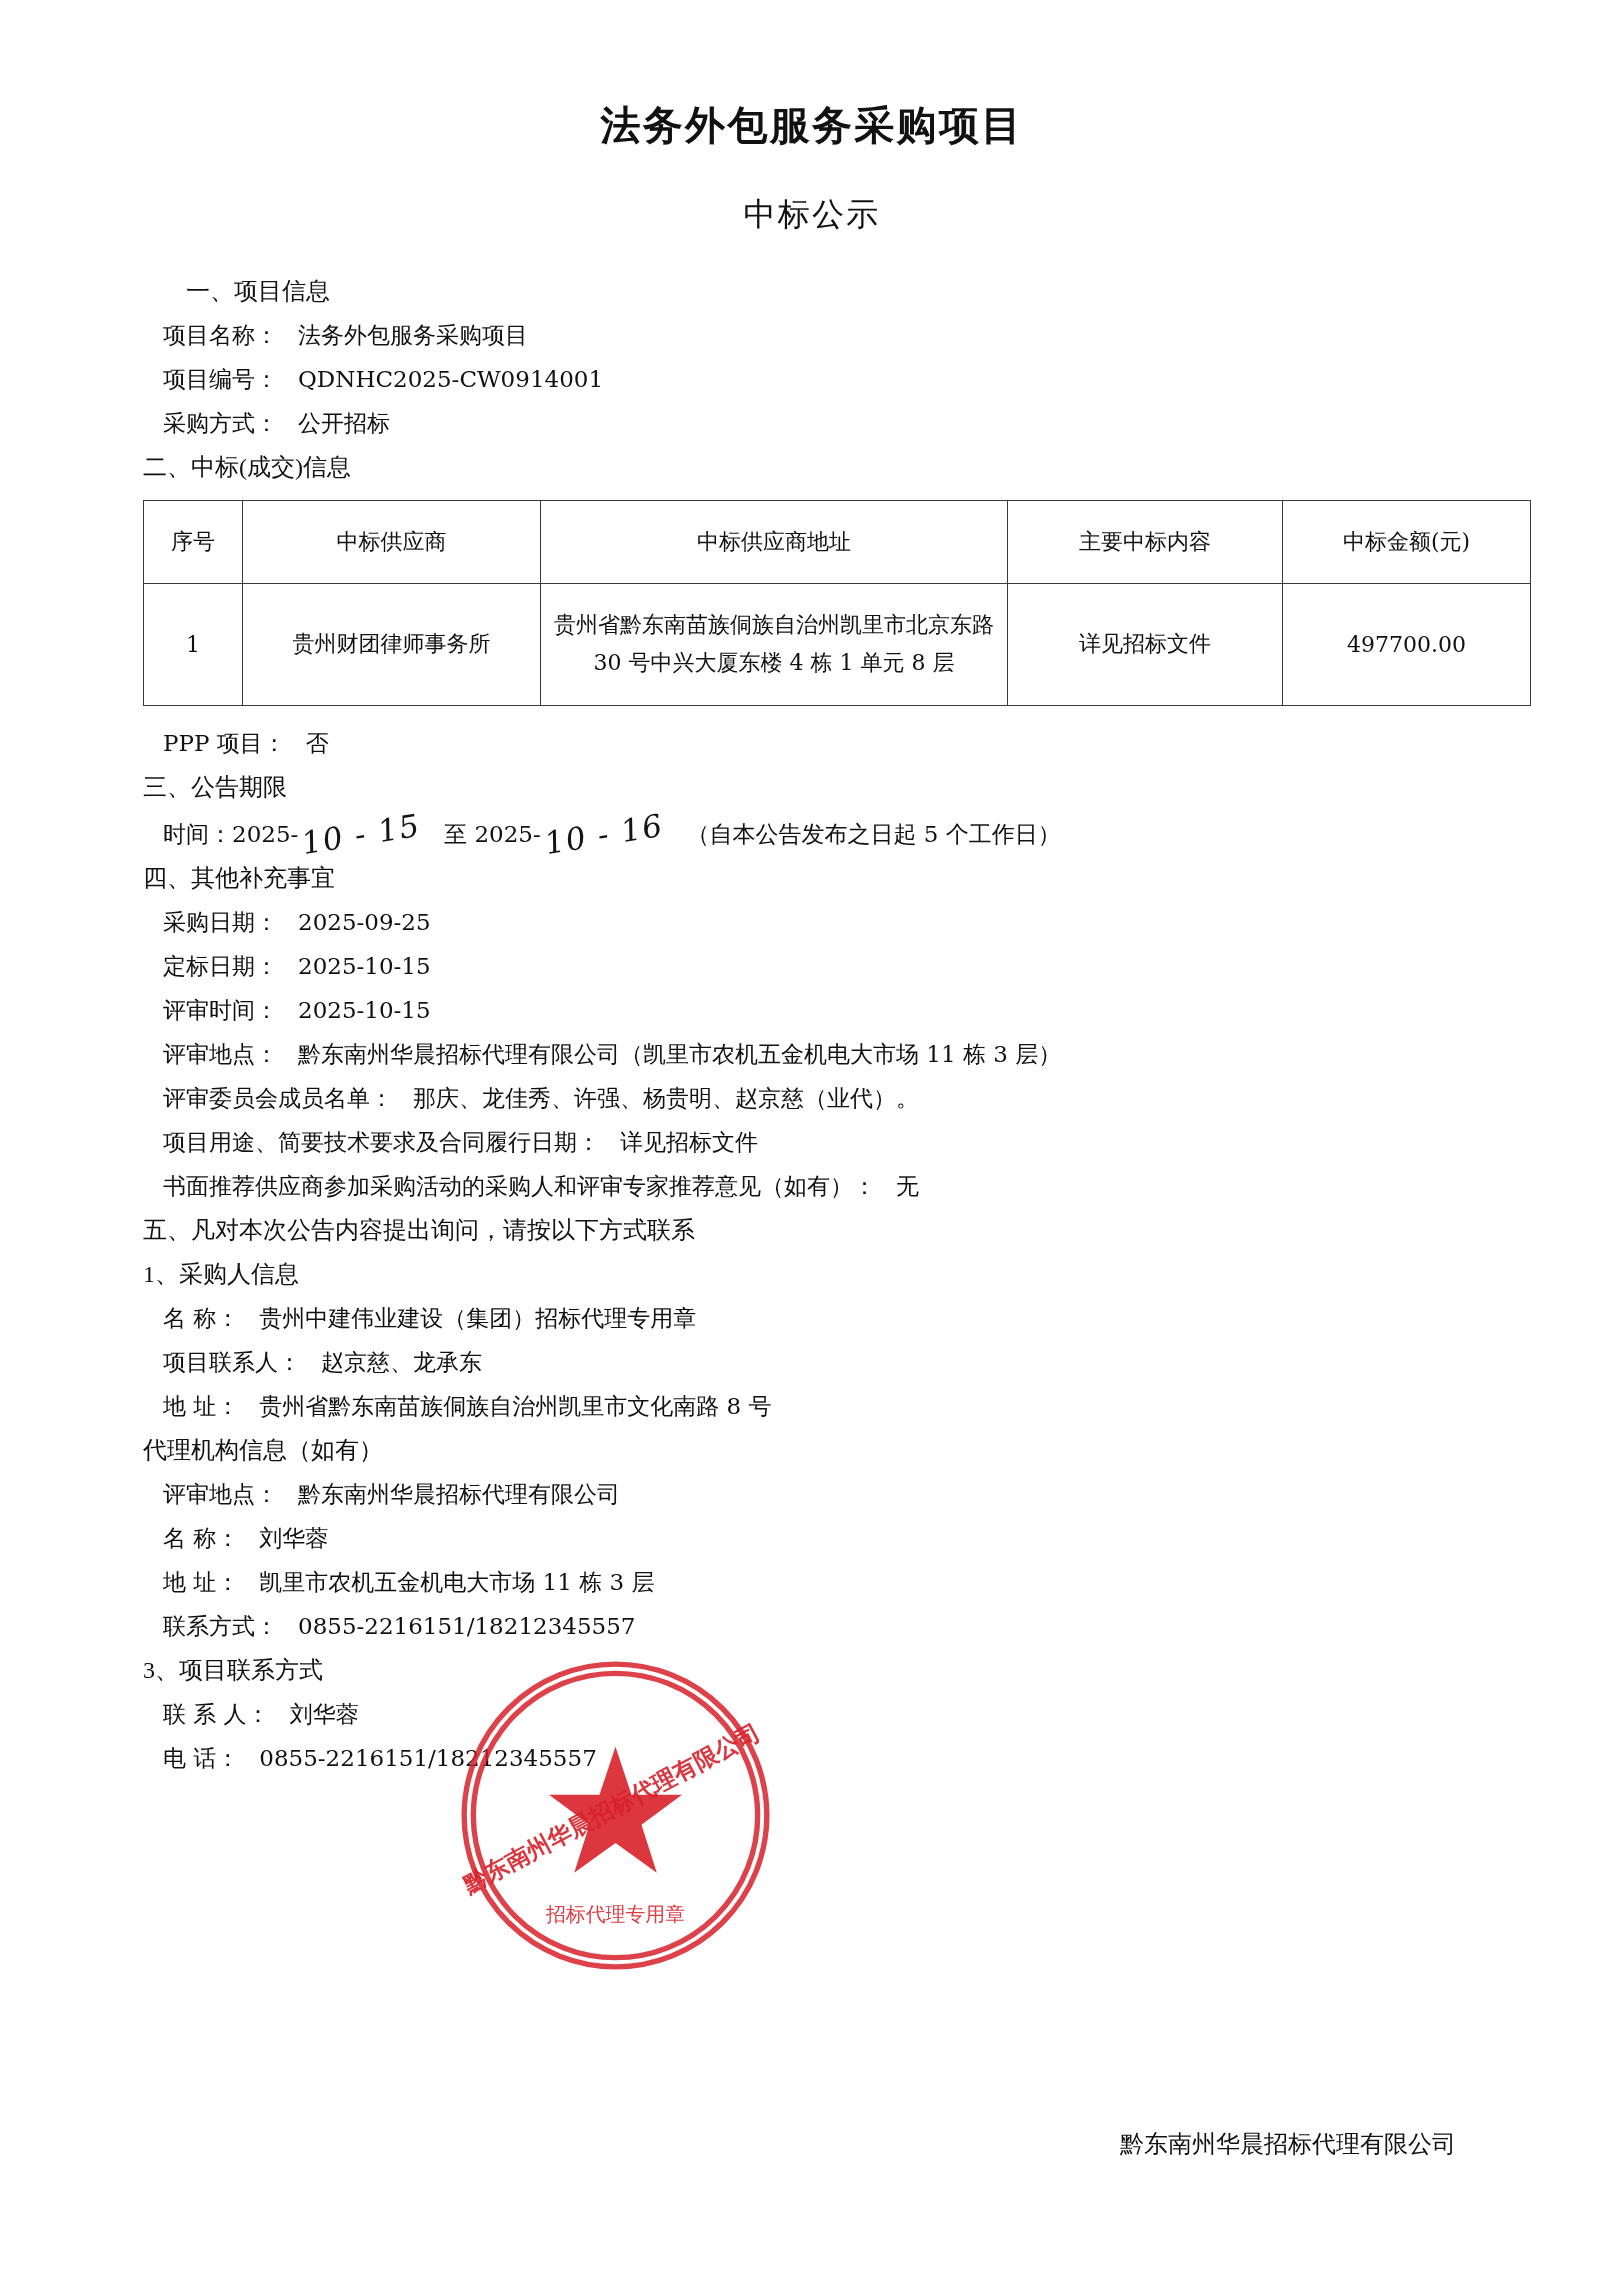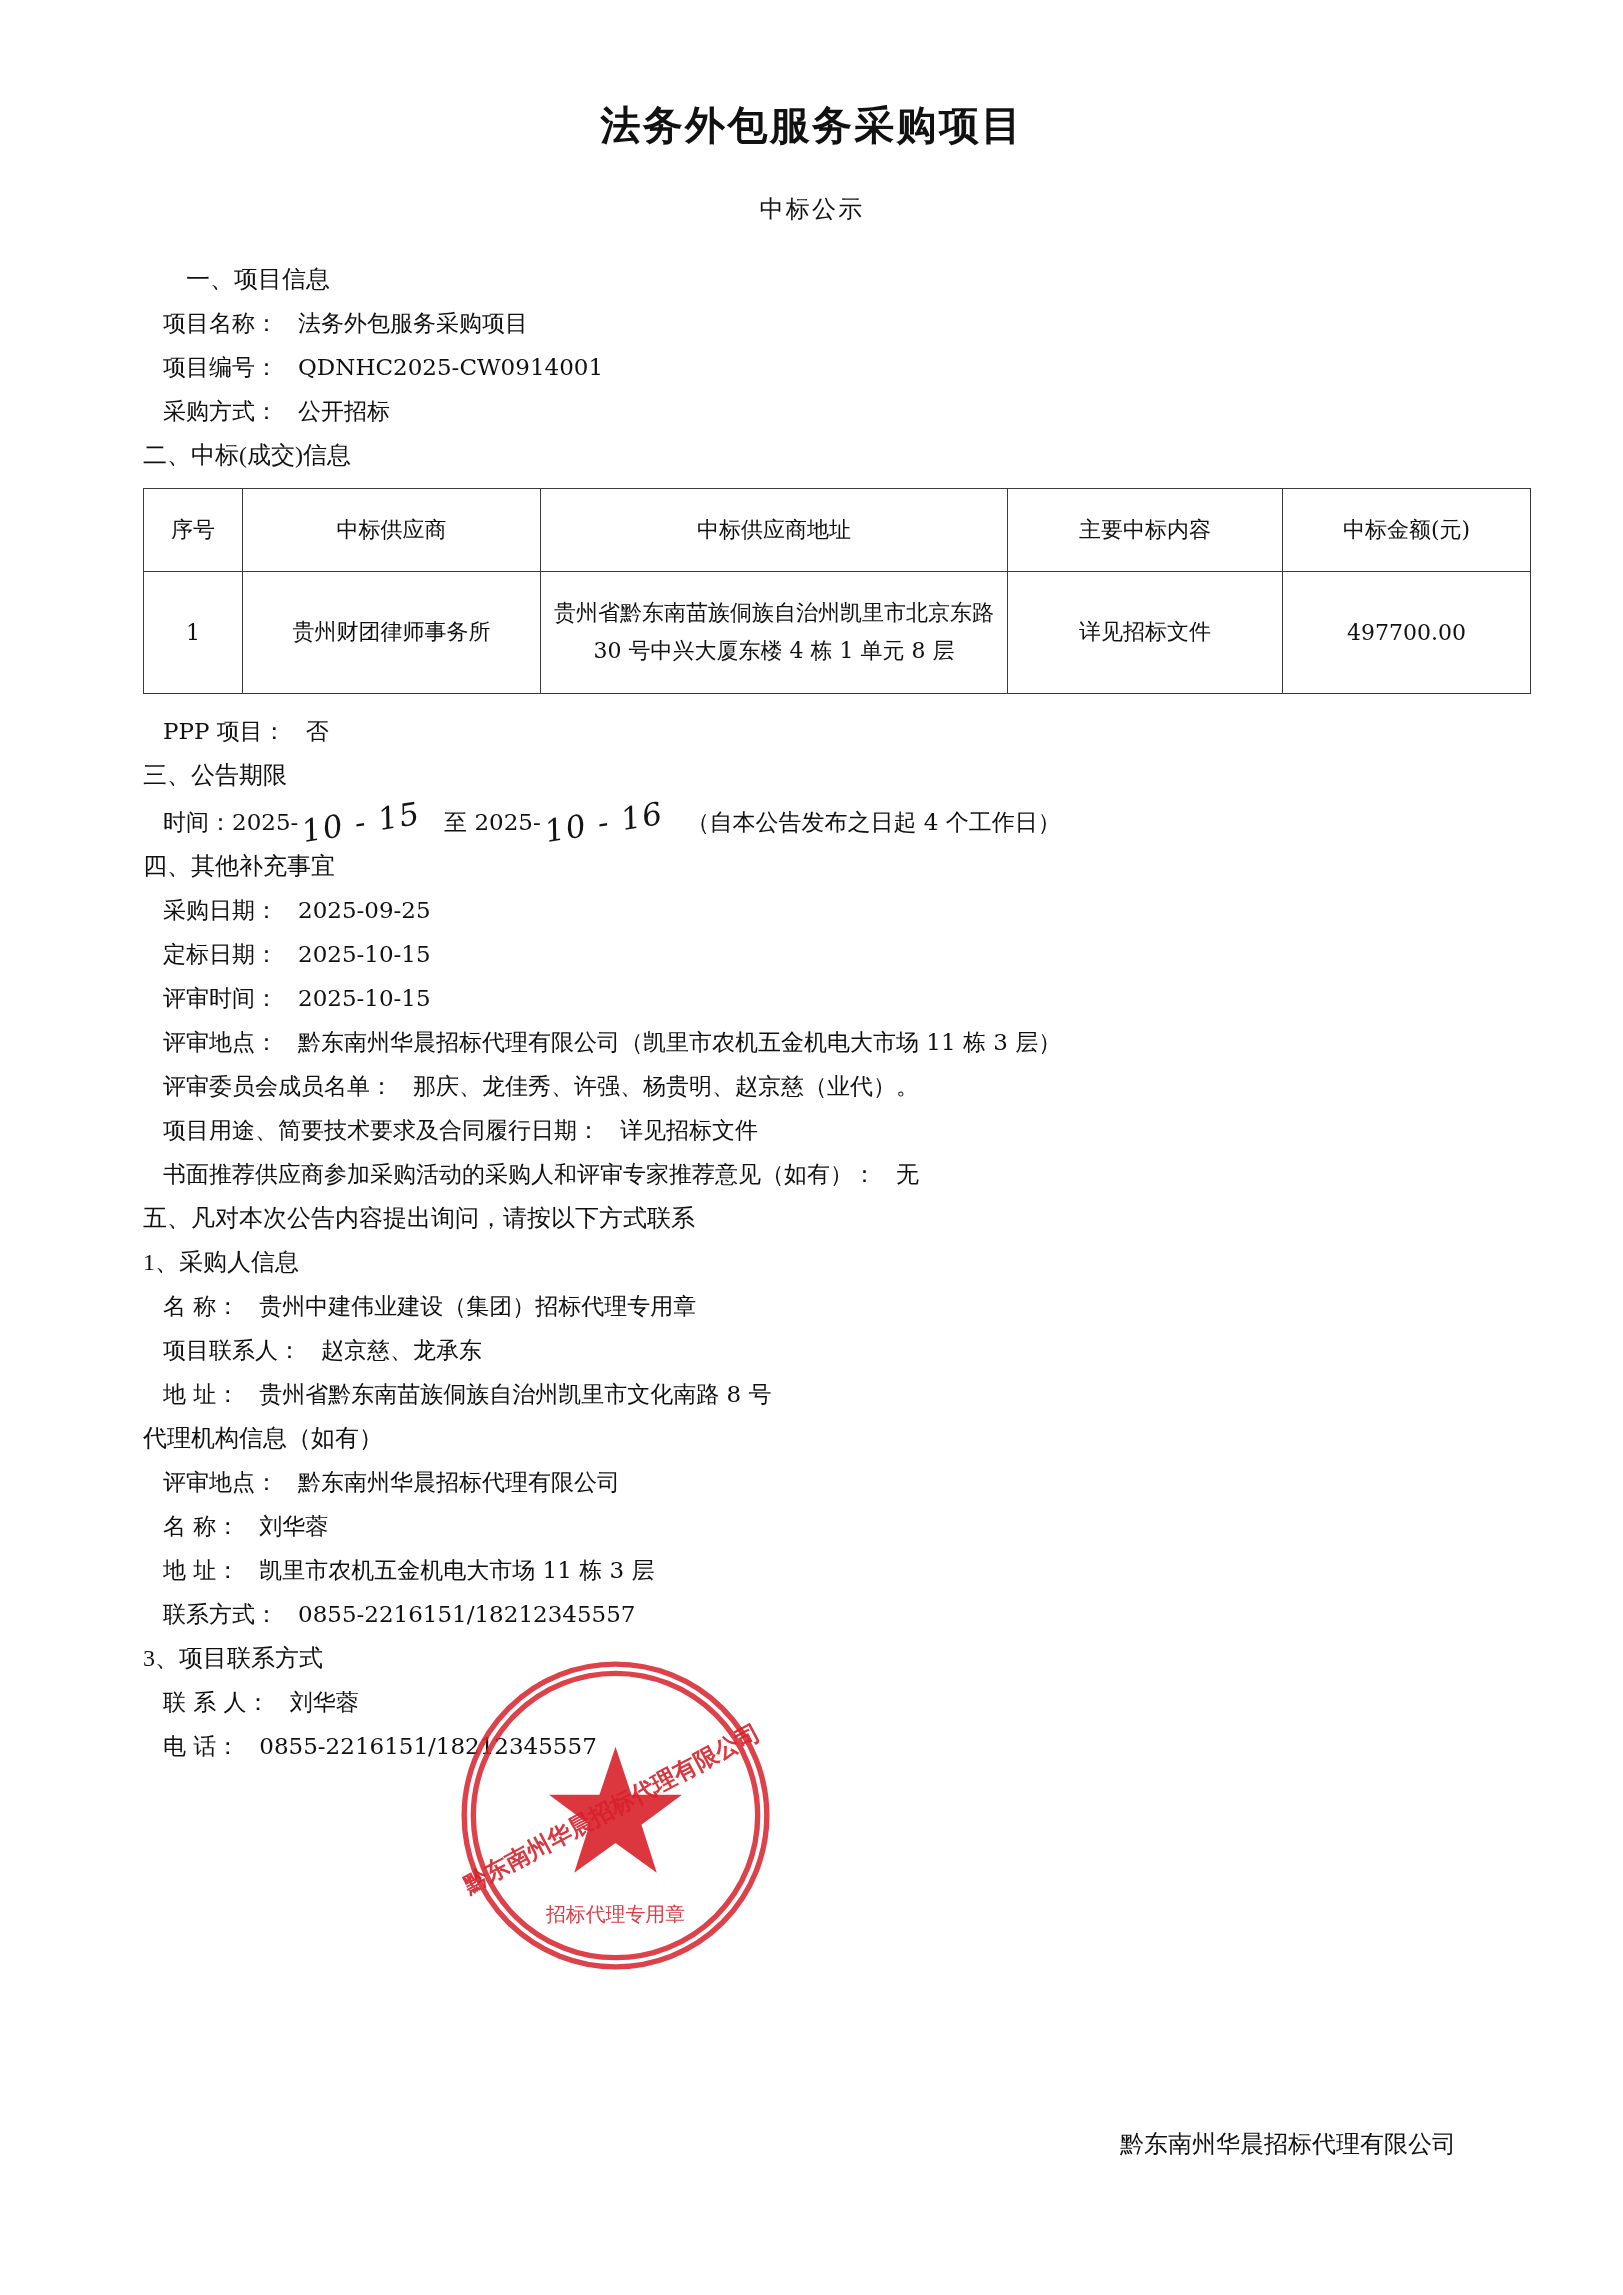--- a/index.html
+++ b/index.html
@@ -23,21 +23,21 @@
     text-align: center;
     font-family: "DejaVu Serif", "Liberation Serif", serif;
     font-weight: bold;
     font-size: 40px;
     letter-spacing: 2.3px;
     margin-top: 98px;
   }
   .doc-subtitle {
     text-align: center;
     font-family: "DejaVu Serif", "Liberation Serif", serif;
-    font-size: 24px;
+    font-size: 32px;
     letter-spacing: 2.3px;
     margin-top: 40px;
   }
   .body-wrap {
     position: relative;
     margin: 0 auto;
     width: 1400px;
     padding-left: 31px;
     padding-right: 31px;
     margin-top: 32px;
@@ -160,21 +160,21 @@
         </tr>
       </tbody>
     </table>
 
     <div class="line">
       <span class="label-sp">PPP 项目：</span><span class="label-sp">否</span>
     </div>
 
     <div class="section-head">三、公告期限</div>
     <div class="line">
-      <span class="label-sp">时间：2025-</span><span class="hand">10 - 15</span><span class="label-sp">至 2025-</span><span class="hand">10 - 16</span><span class="label-sp">（自本公告发布之日起 4 个工作日）</span>
+      <span class="label-sp">时间：2025-</span><span class="hand">10 - 15</span><span class="label-sp">至 2025-</span><span class="hand">10 - 16</span><span class="label-sp">（自本公告发布之日起 5 个工作日）</span>
     </div>
 
     <div class="section-head">四、其他补充事宜</div>
     <div class="line">
       <span class="label-sp">采购日期：</span><span class="label-sp">2025-09-25</span>
     </div>
     <div class="line">
       <span class="label-sp">定标日期：</span><span class="label-sp">2025-10-15</span>
     </div>
     <div class="line">

